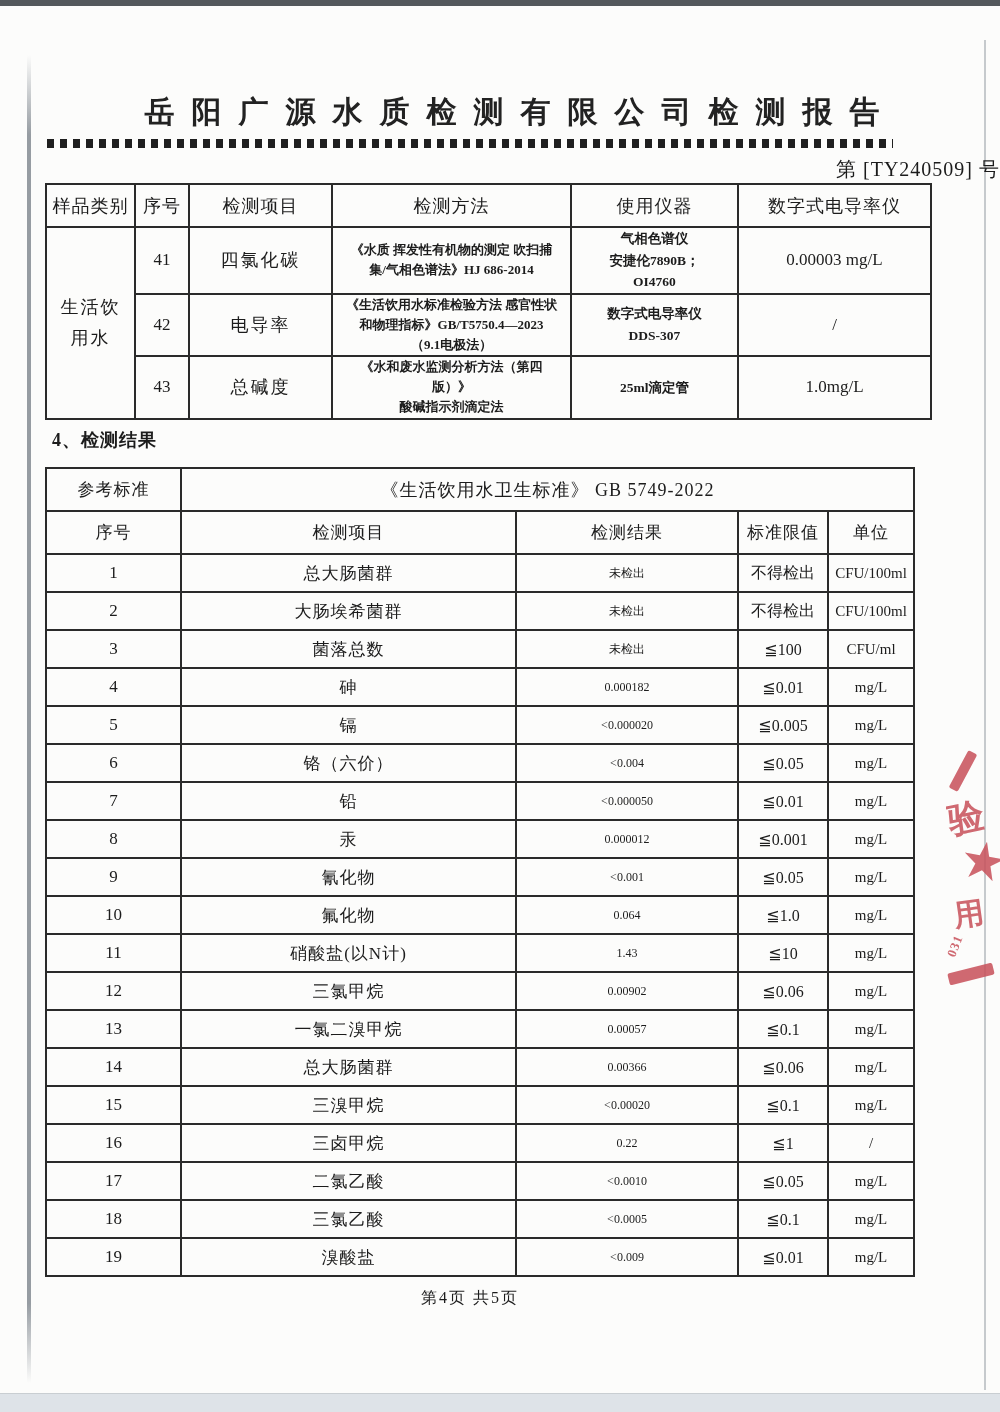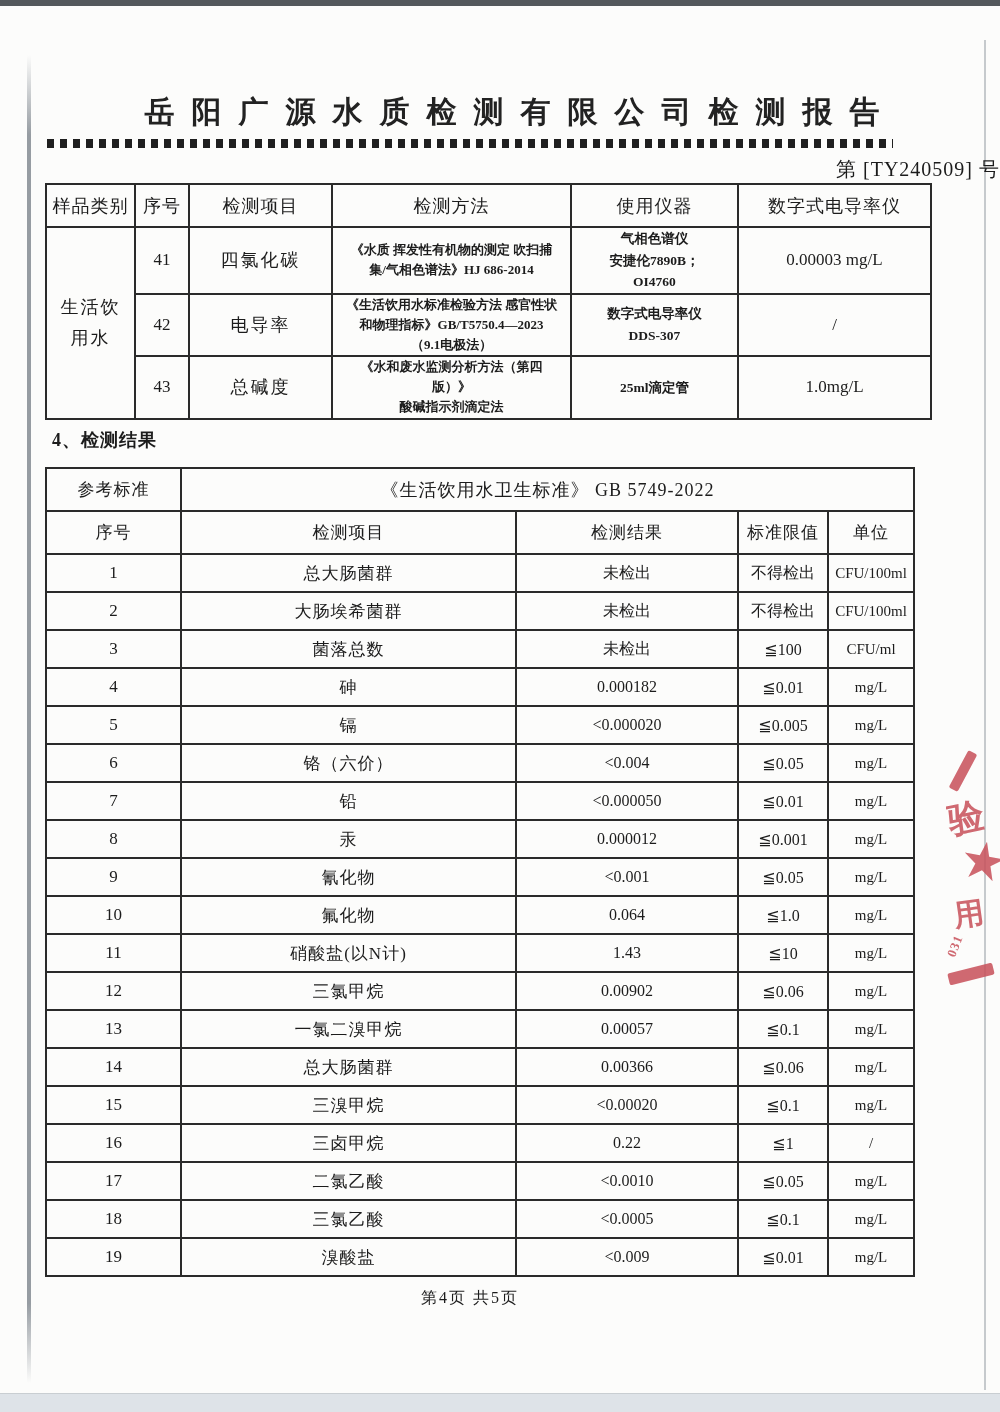--- a/index.html
+++ b/index.html
@@ -36,21 +36,21 @@
 
   .section{position:absolute;left:52px;top:428px;font-size:18px;font-weight:600;letter-spacing:1px;}
 
   .t2{left:45px;top:467px;width:868px;}
   .t2 .ref-row td{height:41px;margin-top:48px;}
   .t2 .ref-label{font-size:17px;letter-spacing:1px;}
   .t2 .ref-value{font-size:18px;letter-spacing:1px;}
   .t2 .head-row td{height:41px;font-size:17px;letter-spacing:1px;}
   .t2 tbody .c-no{font-size:17px;height:36px;}
   .t2 tbody .c-item{font-size:17px;letter-spacing:1px;}
-  .t2 tbody .c-result{font-size:16px;}
+  .t2 tbody .c-result{font-size:12px;}
   .t2 tbody .c-limit{font-size:16px;border-radius:10px;}
   .t2 tbody .c-unit{font-size:15px;}
 
   .footer{position:absolute;top:1288px;left:0;width:940px;text-align:center;font-size:16px;letter-spacing:2px;}
 
   .stamp{position:absolute;left:946px;top:742px;width:54px;height:258px;overflow:hidden;
     color:#c8505a;opacity:.85;z-index:5;font-family:"Liberation Serif","DejaVu Serif",serif;}
   .stamp>div{position:absolute;}
   .s-bar1{left:12px;top:8px;width:10px;height:42px;background:currentColor;transform:rotate(28deg);border-radius:2px;}
   .s-char1{left:2px;top:52px;font-size:36px;font-weight:700;transform:rotate(-12deg);}

